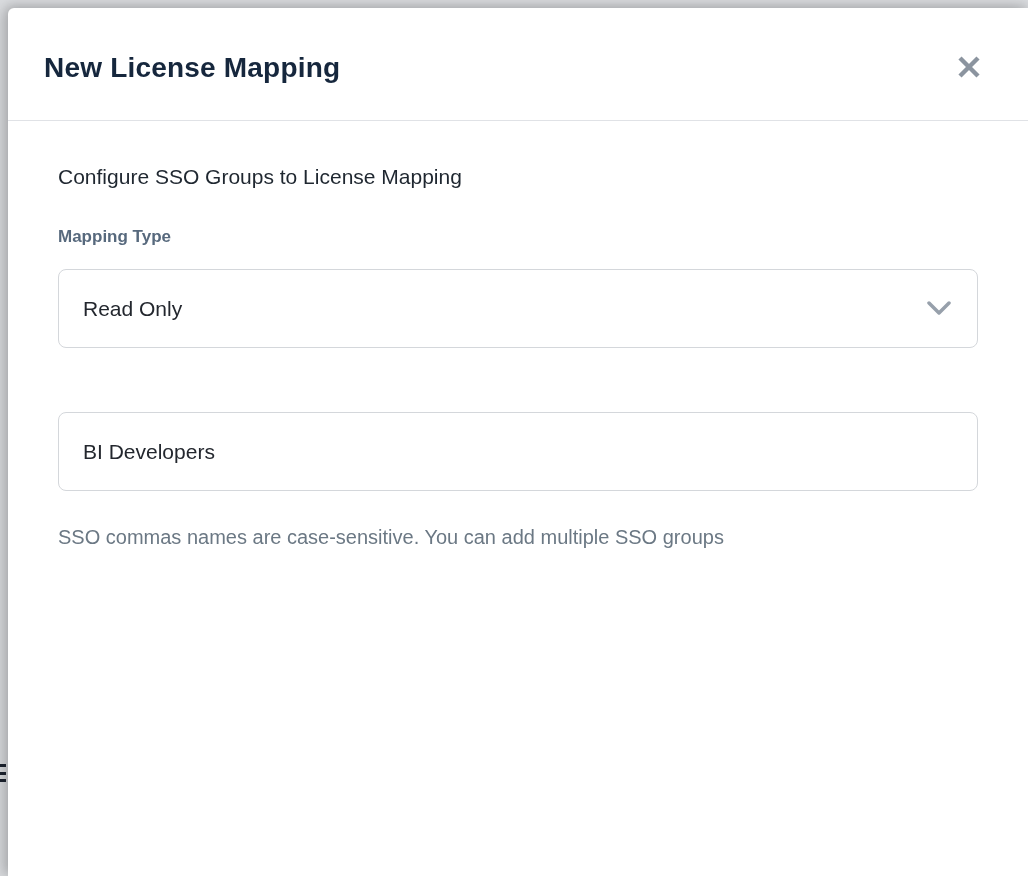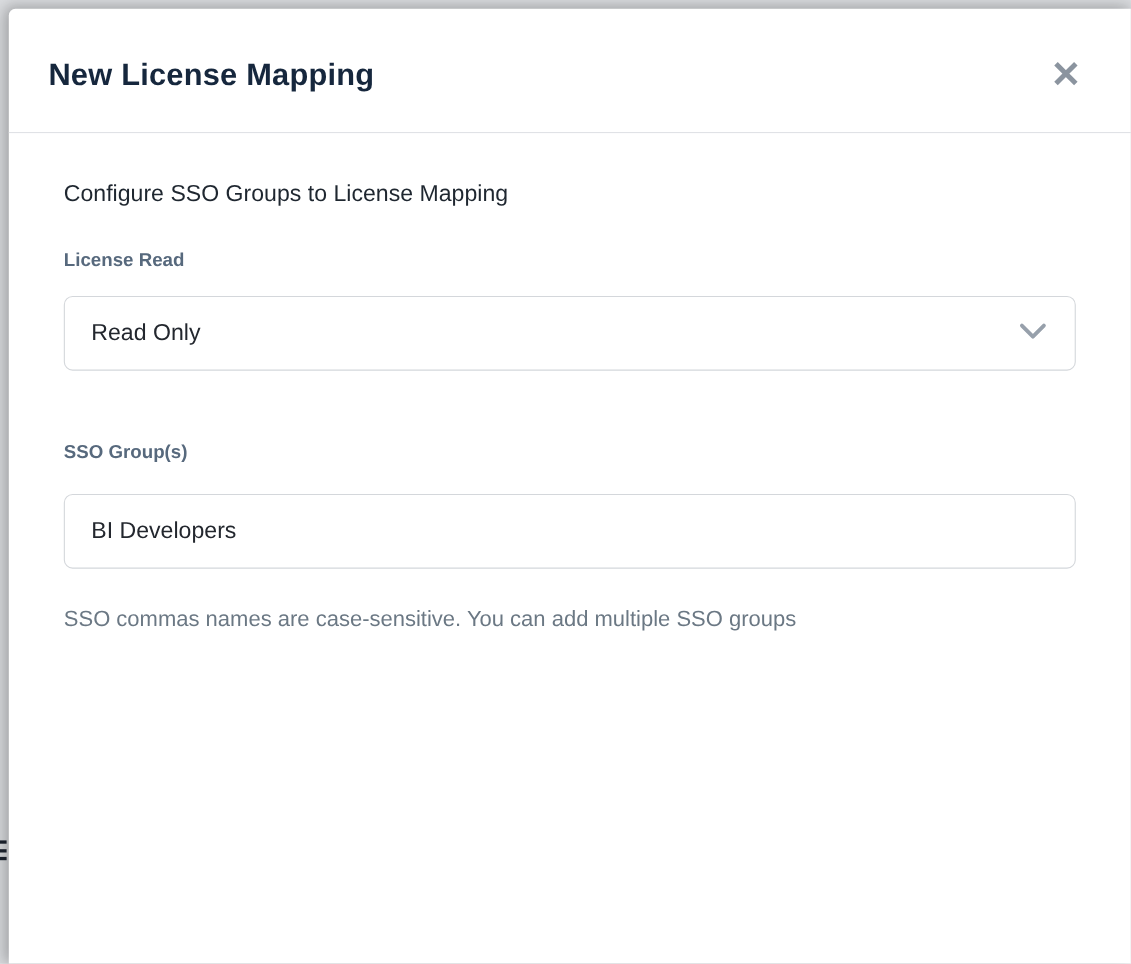--- a/index.html
+++ b/index.html
@@ -71,21 +71,21 @@
   }
   .field-label {
     display: block;
     font-size: 17px;
     font-weight: 700;
     color: #57697d;
     margin-bottom: 22px;
   }
   .select-control, .text-control {
     width: 100%;
-    height: 68px;
+    height: 79px;
     border: 1px solid #d4d7db;
     border-radius: 8px;
     background: #ffffff;
     display: flex;
     align-items: center;
     justify-content: space-between;
     padding: 0 26px 0 24px;
     font-size: 21px;
     color: #23272e;
     cursor: pointer;
@@ -125,33 +125,32 @@
         </svg>
       </span>
     </button>
   </div>
 
   <div class="modal-body">
 
     <div class="body-heading">Configure SSO Groups to License Mapping</div>
 
     <div class="field-license">
-      <label class="field-label">License Read</label>
+      <label class="field-label">Mapping Type</label>
       <div class="select-control">
         <span>Read Only</span>
         <span>
           <svg width="24" height="16" viewBox="0 0 24 16">
             <polyline points="2,3 12,13 22,3" fill="none" stroke="#97a0ab" stroke-width="3.5" stroke-linecap="round" stroke-linejoin="round"></polyline>
           </svg>
         </span>
       </div>
     </div>
 
     <div class="field-sso">
-      <label class="field-label">SSO Group(s)</label>
       <input class="text-control" type="text" value="BI Developers" style="">
       <div class="help-text">
         <div>SSO commas names are case-sensitive. You can add multiple SSO groups</div>
       </div>
     </div>
 
   </div>
 </div>
 
 </body></html>

